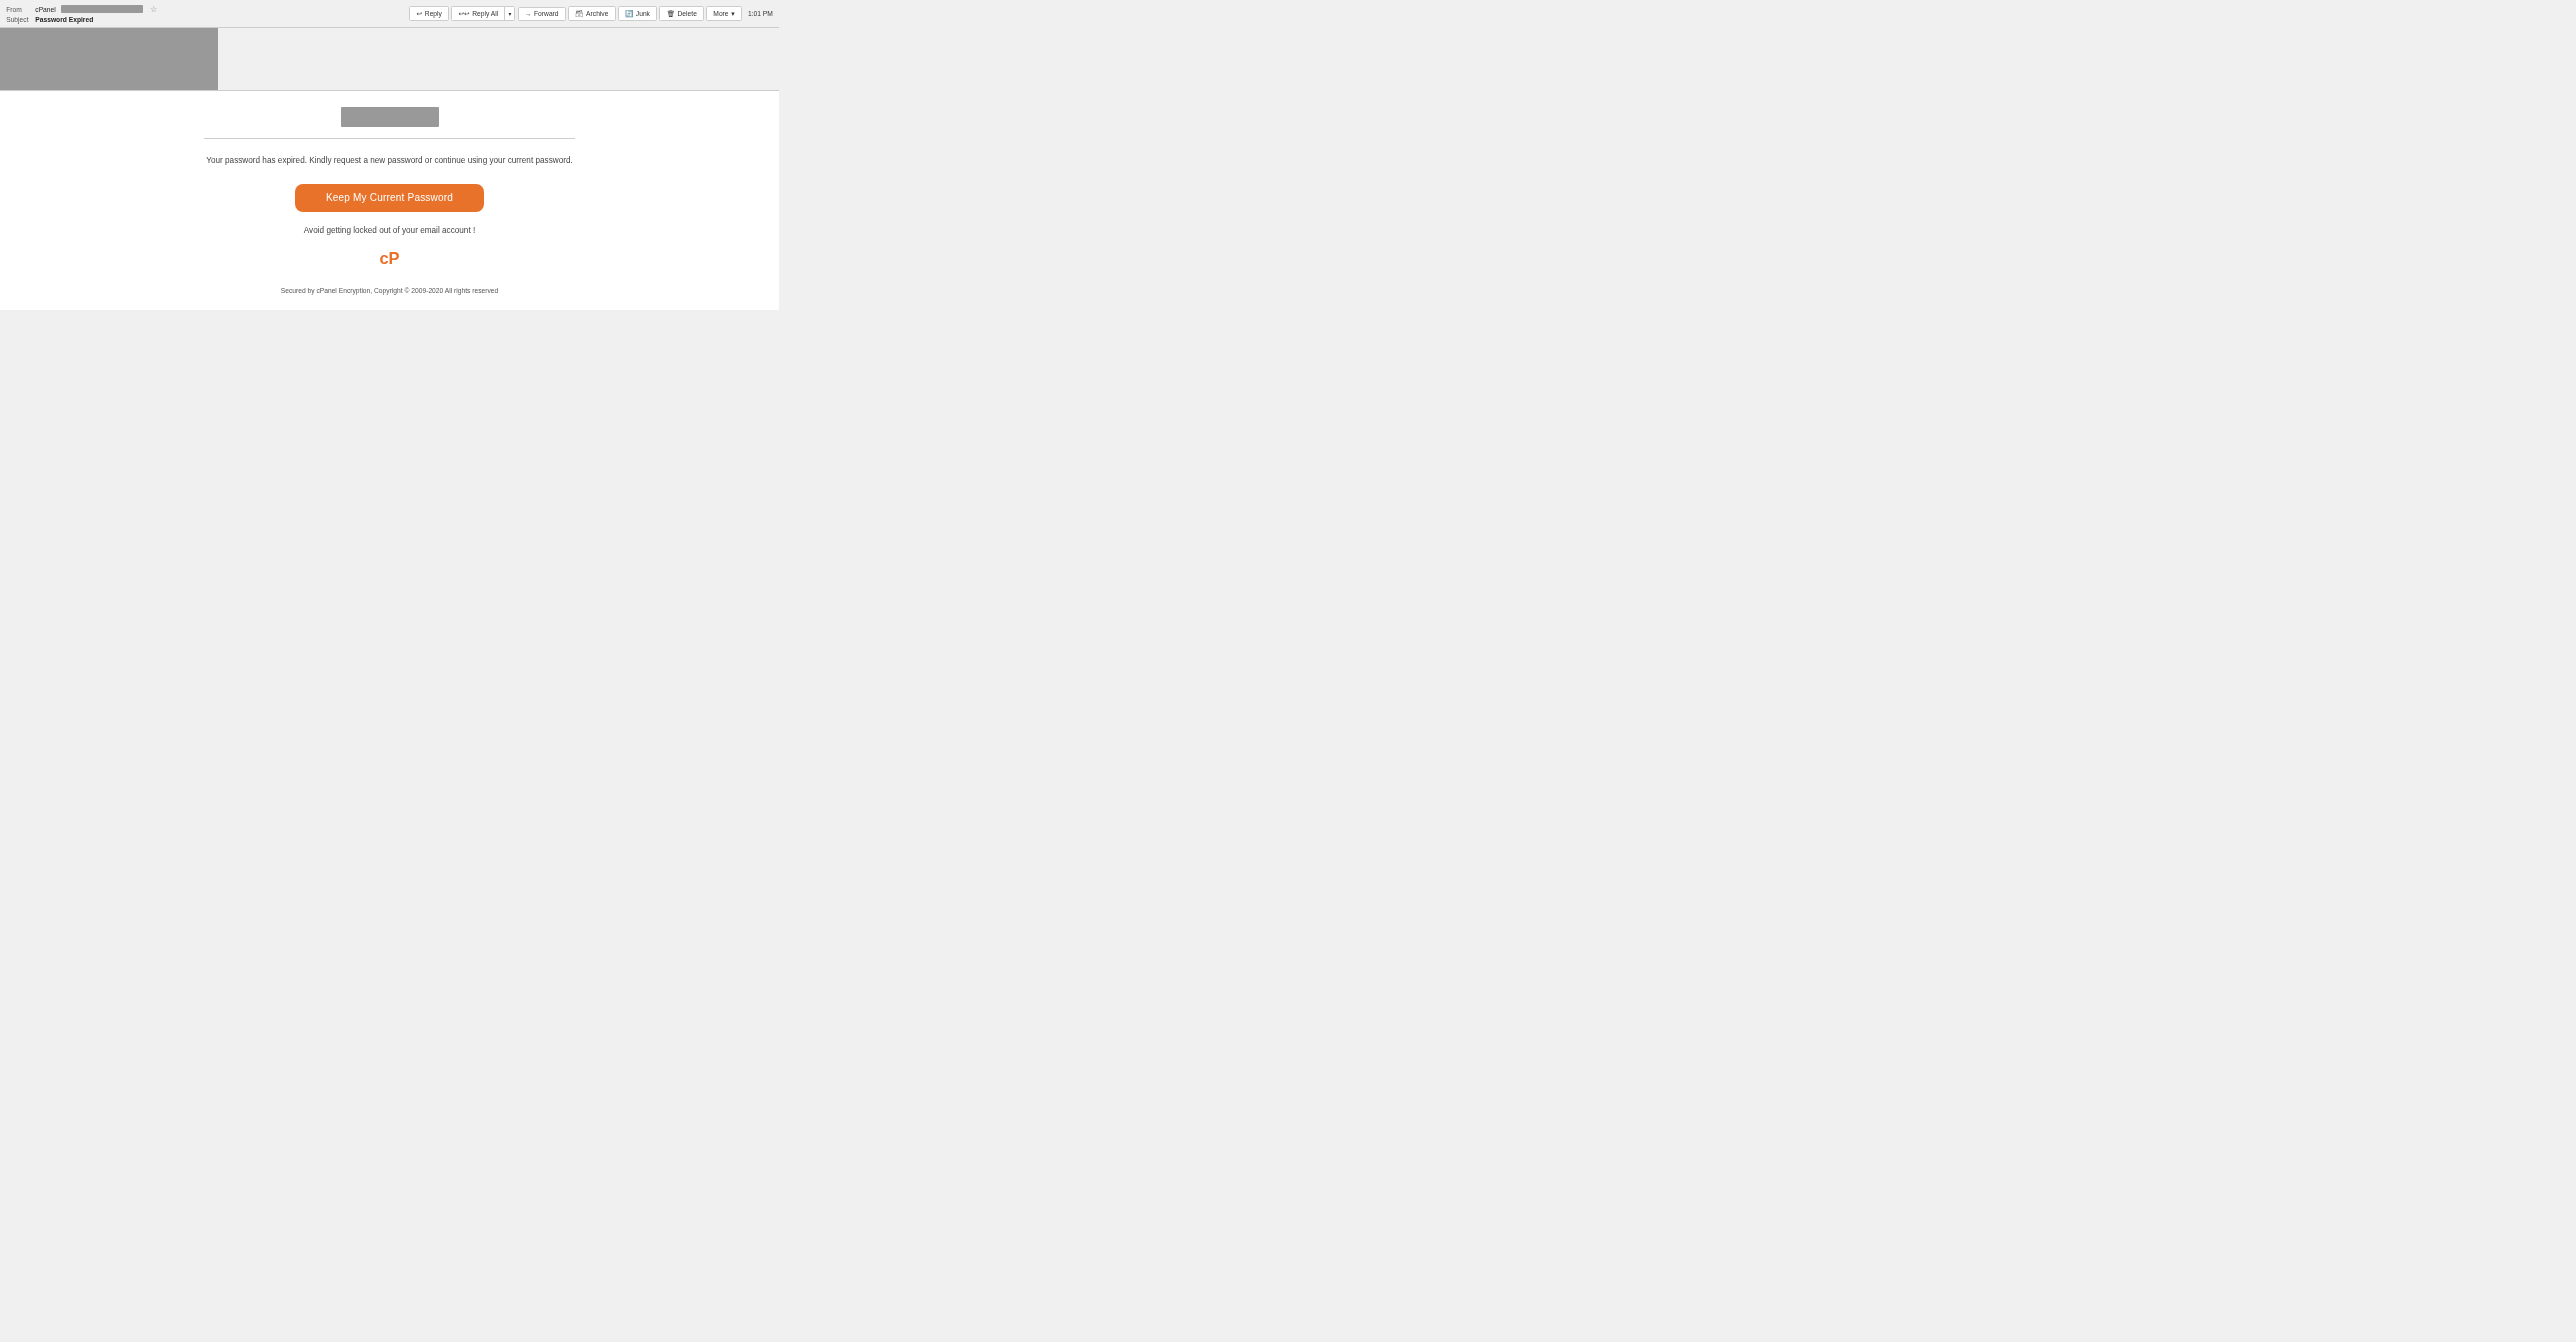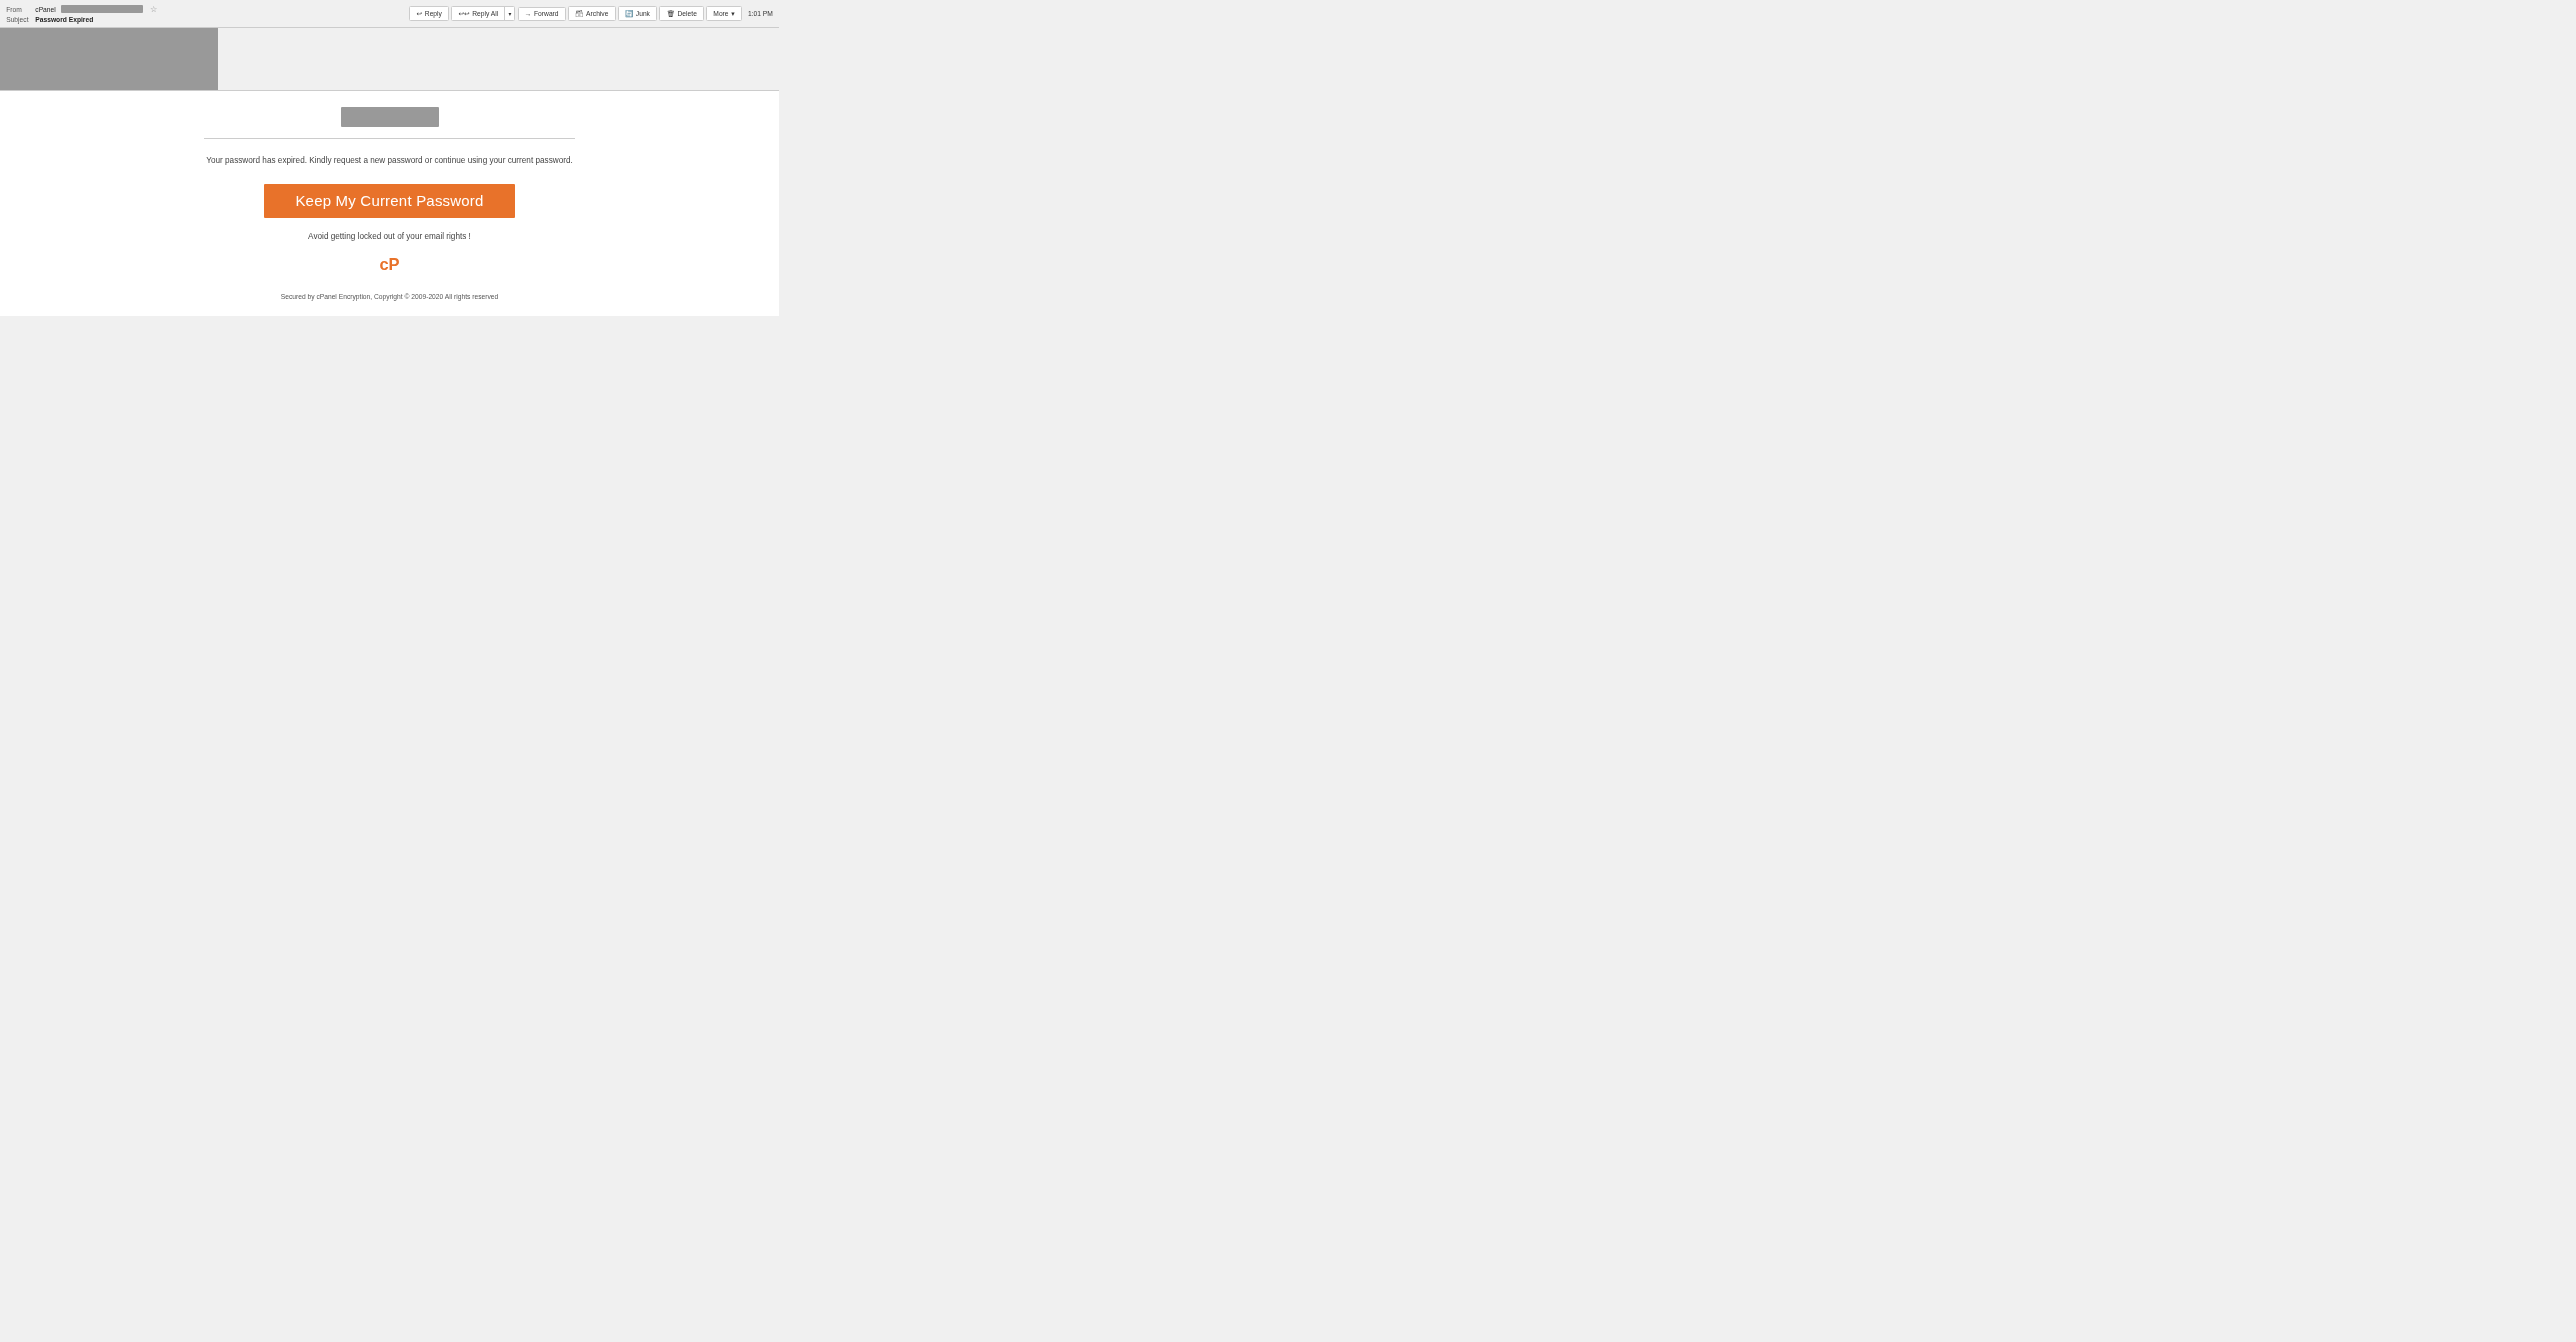--- a/index.html
+++ b/index.html
@@ -175,23 +175,23 @@
       font-size: 8.2px;
       color: #444;
       line-height: 1.6;
       margin-bottom: 17px;
     }
 
     .keep-password-btn {
       display: inline-block;
       background: #e8722a;
       color: #fff;
-      font-size: 15px;
+      font-size: 10px;
       padding: 8.2px 31px;
-      border-radius: 1px;
+      border-radius: 8px;
       border: none;
       cursor: pointer;
       margin-bottom: 14.4px;
       font-weight: normal;
       letter-spacing: 0.2px;
     }
 
     .avoid-lockout {
       font-size: 8.2px;
       color: #444;
@@ -281,21 +281,21 @@
   <div class="email-content">
 
     <span class="logo-redacted"></span>
 
     <hr class="divider">
 
     <p class="email-message">Your password has expired. Kindly request a new password or continue using your current password.</p>
 
     <button class="keep-password-btn">Keep My Current Password</button>
 
-    <p class="avoid-lockout">Avoid getting locked out of your email rights !</p>
+    <p class="avoid-lockout">Avoid getting locked out of your email account !</p>
 
     <span class="cpanel-logo-icon">cP</span>
 
     <p class="footer-text">Secured by cPanel Encryption, Copyright © 2009-2020 All rights reserved</p>
 
   </div>
 </div>
 
 
 </body></html>

